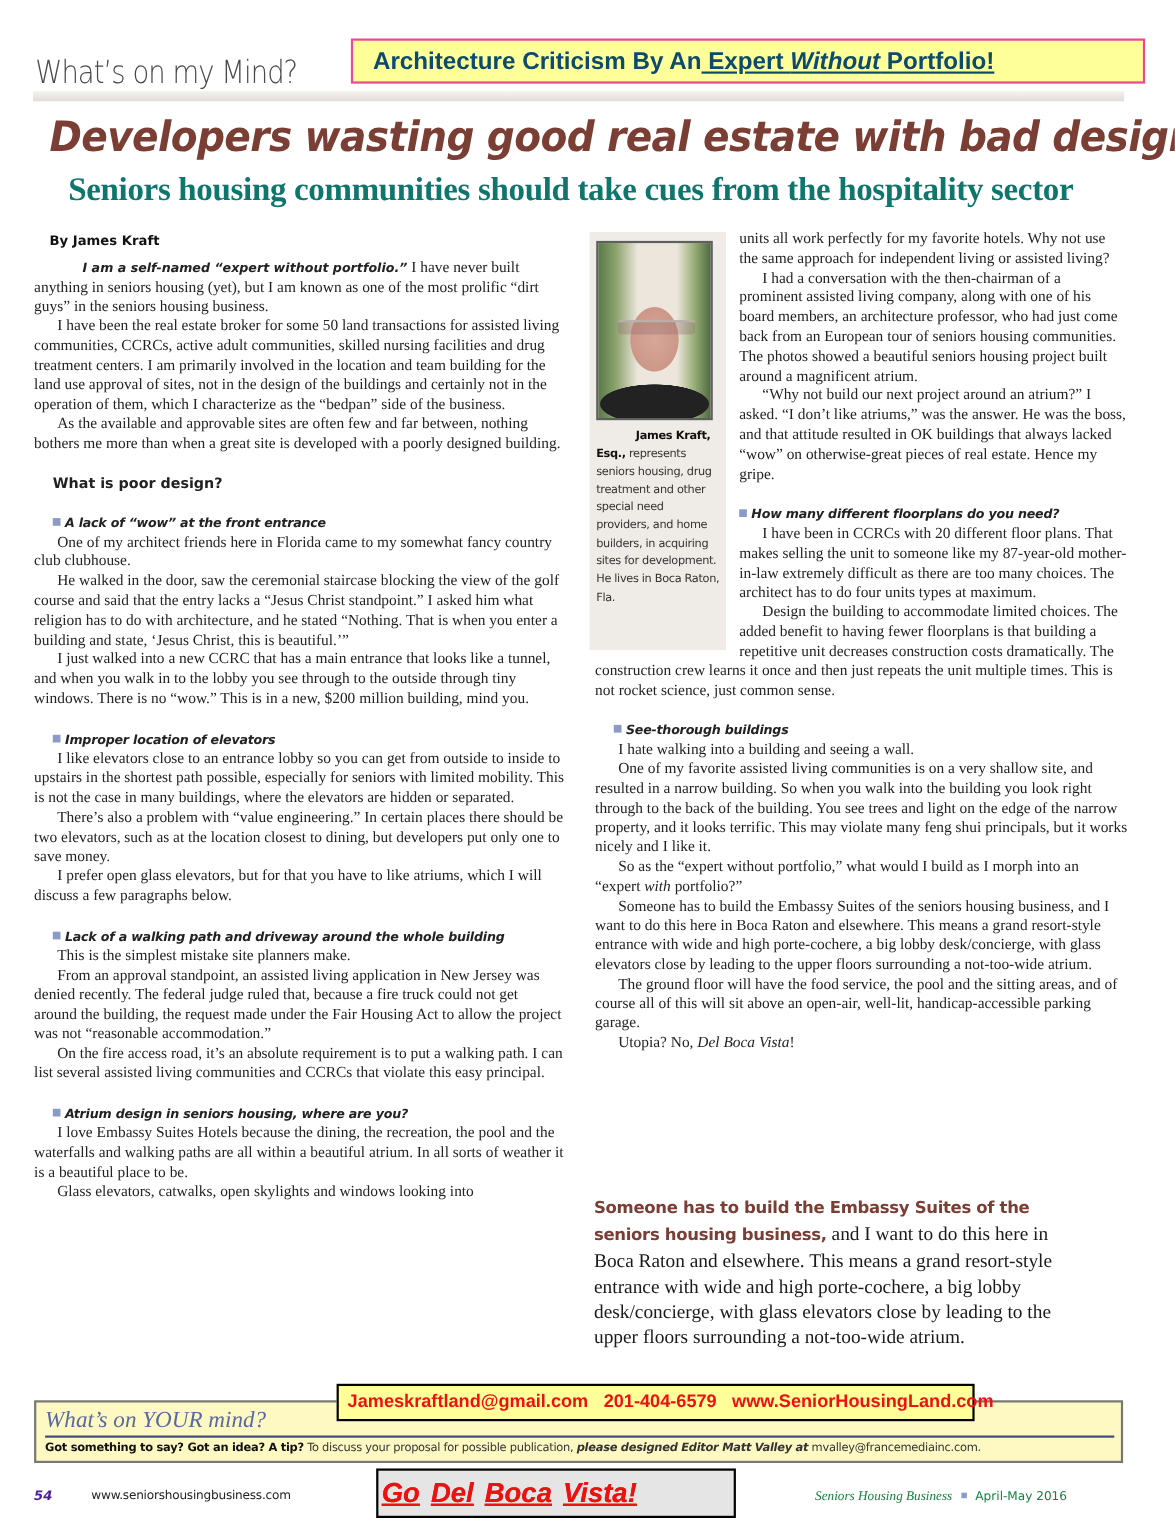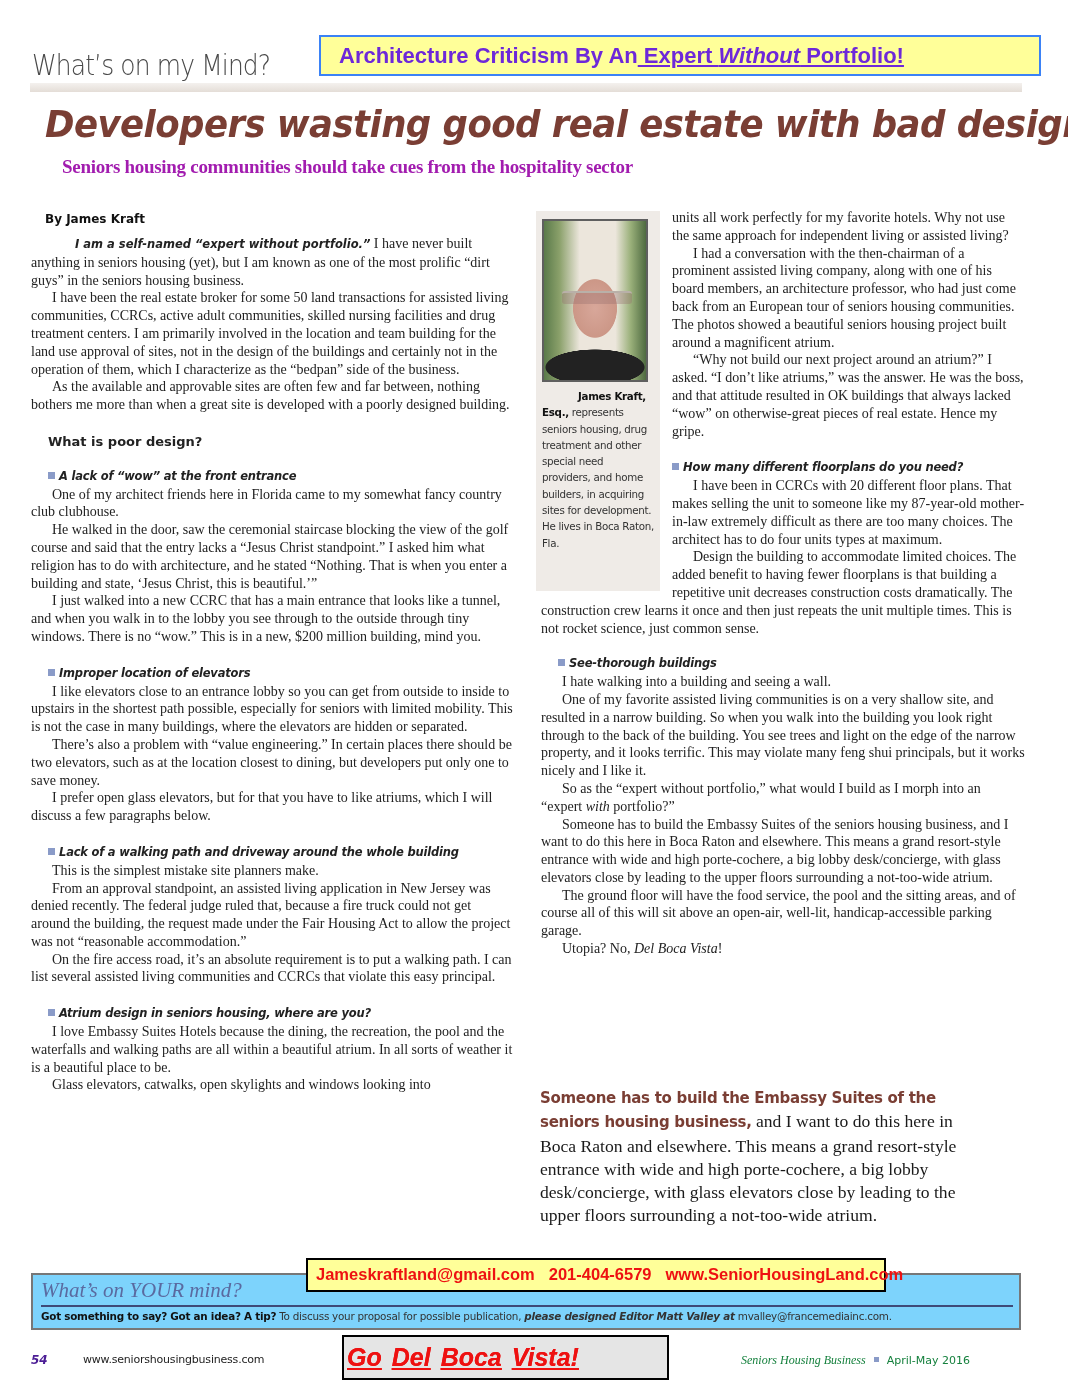--- a/index.html
+++ b/index.html
@@ -7,41 +7,41 @@
   body { position: relative; font-family: "Liberation Serif", serif; color: #1a1a1a; }
 
   .section-label {
     position: absolute; left: 32px; top: 48px;
     font-family: "DejaVu Sans", sans-serif; font-weight: 200;
     font-size: 29px; color: #4a4a4a; letter-spacing: -1px;
     transform: scaleX(0.86); transform-origin: left center;
   }
   .promo-banner {
     position: absolute; left: 319px; top: 35px; width: 722px; height: 41px;
-    background: #ffff99; border: 2px solid #3b82f6;
+    background: #ffff99; border: 2px solid #ec4899;
     font-family: "Liberation Sans", sans-serif; font-weight: bold;
-    font-size: 22px; color: #6d28d9; line-height: 37px; padding-left: 18px;
+    font-size: 22px; color: #0c4a6e; line-height: 37px; padding-left: 18px;
     white-space: nowrap;
   }
   .promo-banner .u { text-decoration: underline; }
   .promo-banner i { font-style: italic; }
   .header-rule {
     position: absolute; left: 30px; top: 83px; width: 992px; height: 9px;
     background: linear-gradient(#f4f1ee, #e4ddd7);
   }
   .headline {
     position: absolute; left: 45px; top: 102px; width: 990px;
     font-family: "DejaVu Sans", sans-serif; font-weight: bold; font-style: italic;
     font-size: 38px; color: #7a3e34; letter-spacing: -0.6px; white-space: nowrap;
     transform: scaleX(0.935); transform-origin: left center;
   }
   .subhead {
     position: absolute; left: 62px; top: 156px;
-    font-family: "Liberation Serif", serif; font-weight: bold; font-size: 19px;
-    color: #a21caf; white-space: nowrap; letter-spacing: -0.3px;
+    font-family: "Liberation Serif", serif; font-weight: bold; font-size: 30px;
+    color: #0f766e; white-space: nowrap; letter-spacing: -0.3px;
   }
   .byline {
     position: absolute; left: 45px; top: 212px;
     font-family: "DejaVu Sans", sans-serif; font-weight: bold; font-size: 12px;
     color: #111;
   }
 
   .col { position: absolute; font-size: 14px; line-height: 17.8px; color: #222; }
   .col p { text-indent: 21px; text-align: left; }
   .col p.noindent { text-indent: 0; }
@@ -89,21 +89,21 @@
     position: absolute; left: 540px; top: 1086px; width: 430px;
     font-family: "Liberation Serif", serif; font-size: 17.6px; line-height: 23.3px; color: #1a1a1a;
   }
   .pull-quote .accent {
     font-family: "DejaVu Sans", sans-serif; font-weight: bold; font-size: 15px; color: #7a3e34;
     letter-spacing: -0.3px;
   }
 
   .your-mind-box {
     position: absolute; left: 31px; top: 1273px; width: 990px; height: 57px;
-    border: 2px solid #777; background: #7dd3fc;
+    border: 2px solid #777; background: #fef9c3;
   }
   .your-mind-title {
     position: absolute; left: 8px; top: 3px;
     font-family: "Liberation Serif", serif; font-style: italic; font-size: 21px; color: #5a6aa0;
   }
   .your-mind-rule { position: absolute; left: 8px; top: 30px; width: 972px; height: 2px; background: #3e4a78; }
   .your-mind-text {
     position: absolute; left: 8px; top: 35px; white-space: nowrap;
     font-family: "DejaVu Sans", sans-serif; font-size: 10.4px; color: #333; letter-spacing: -0.25px;
   }

